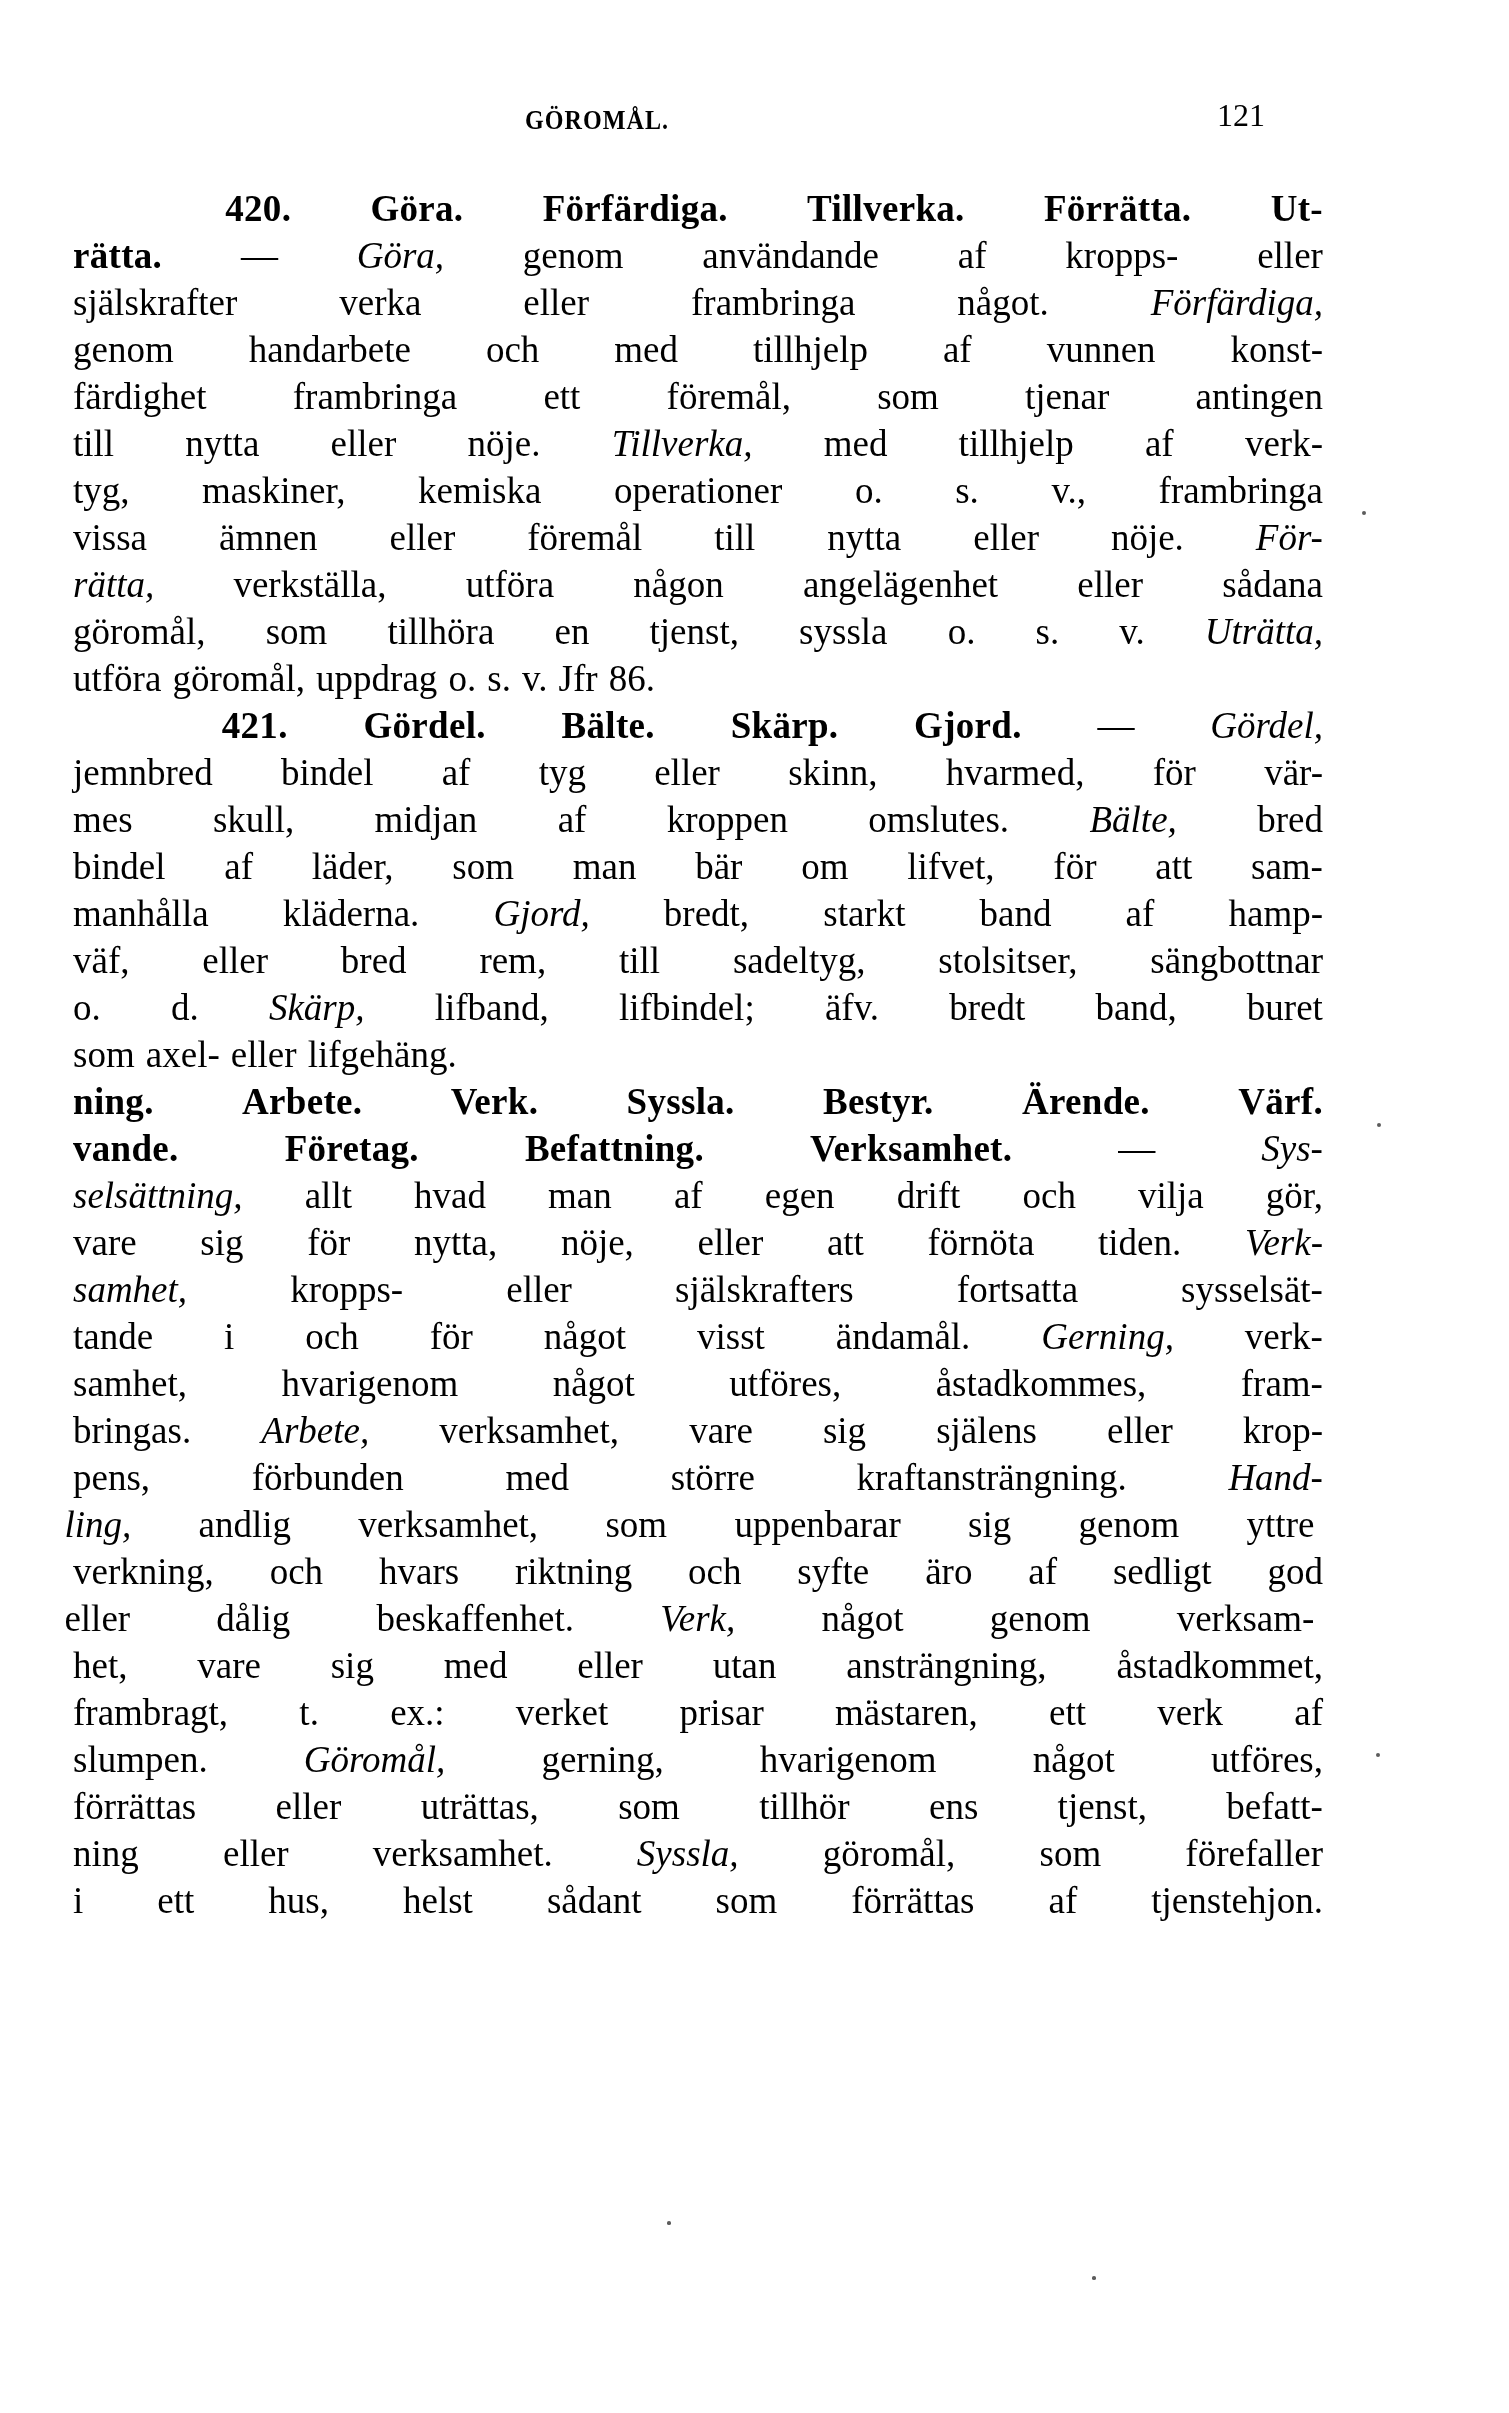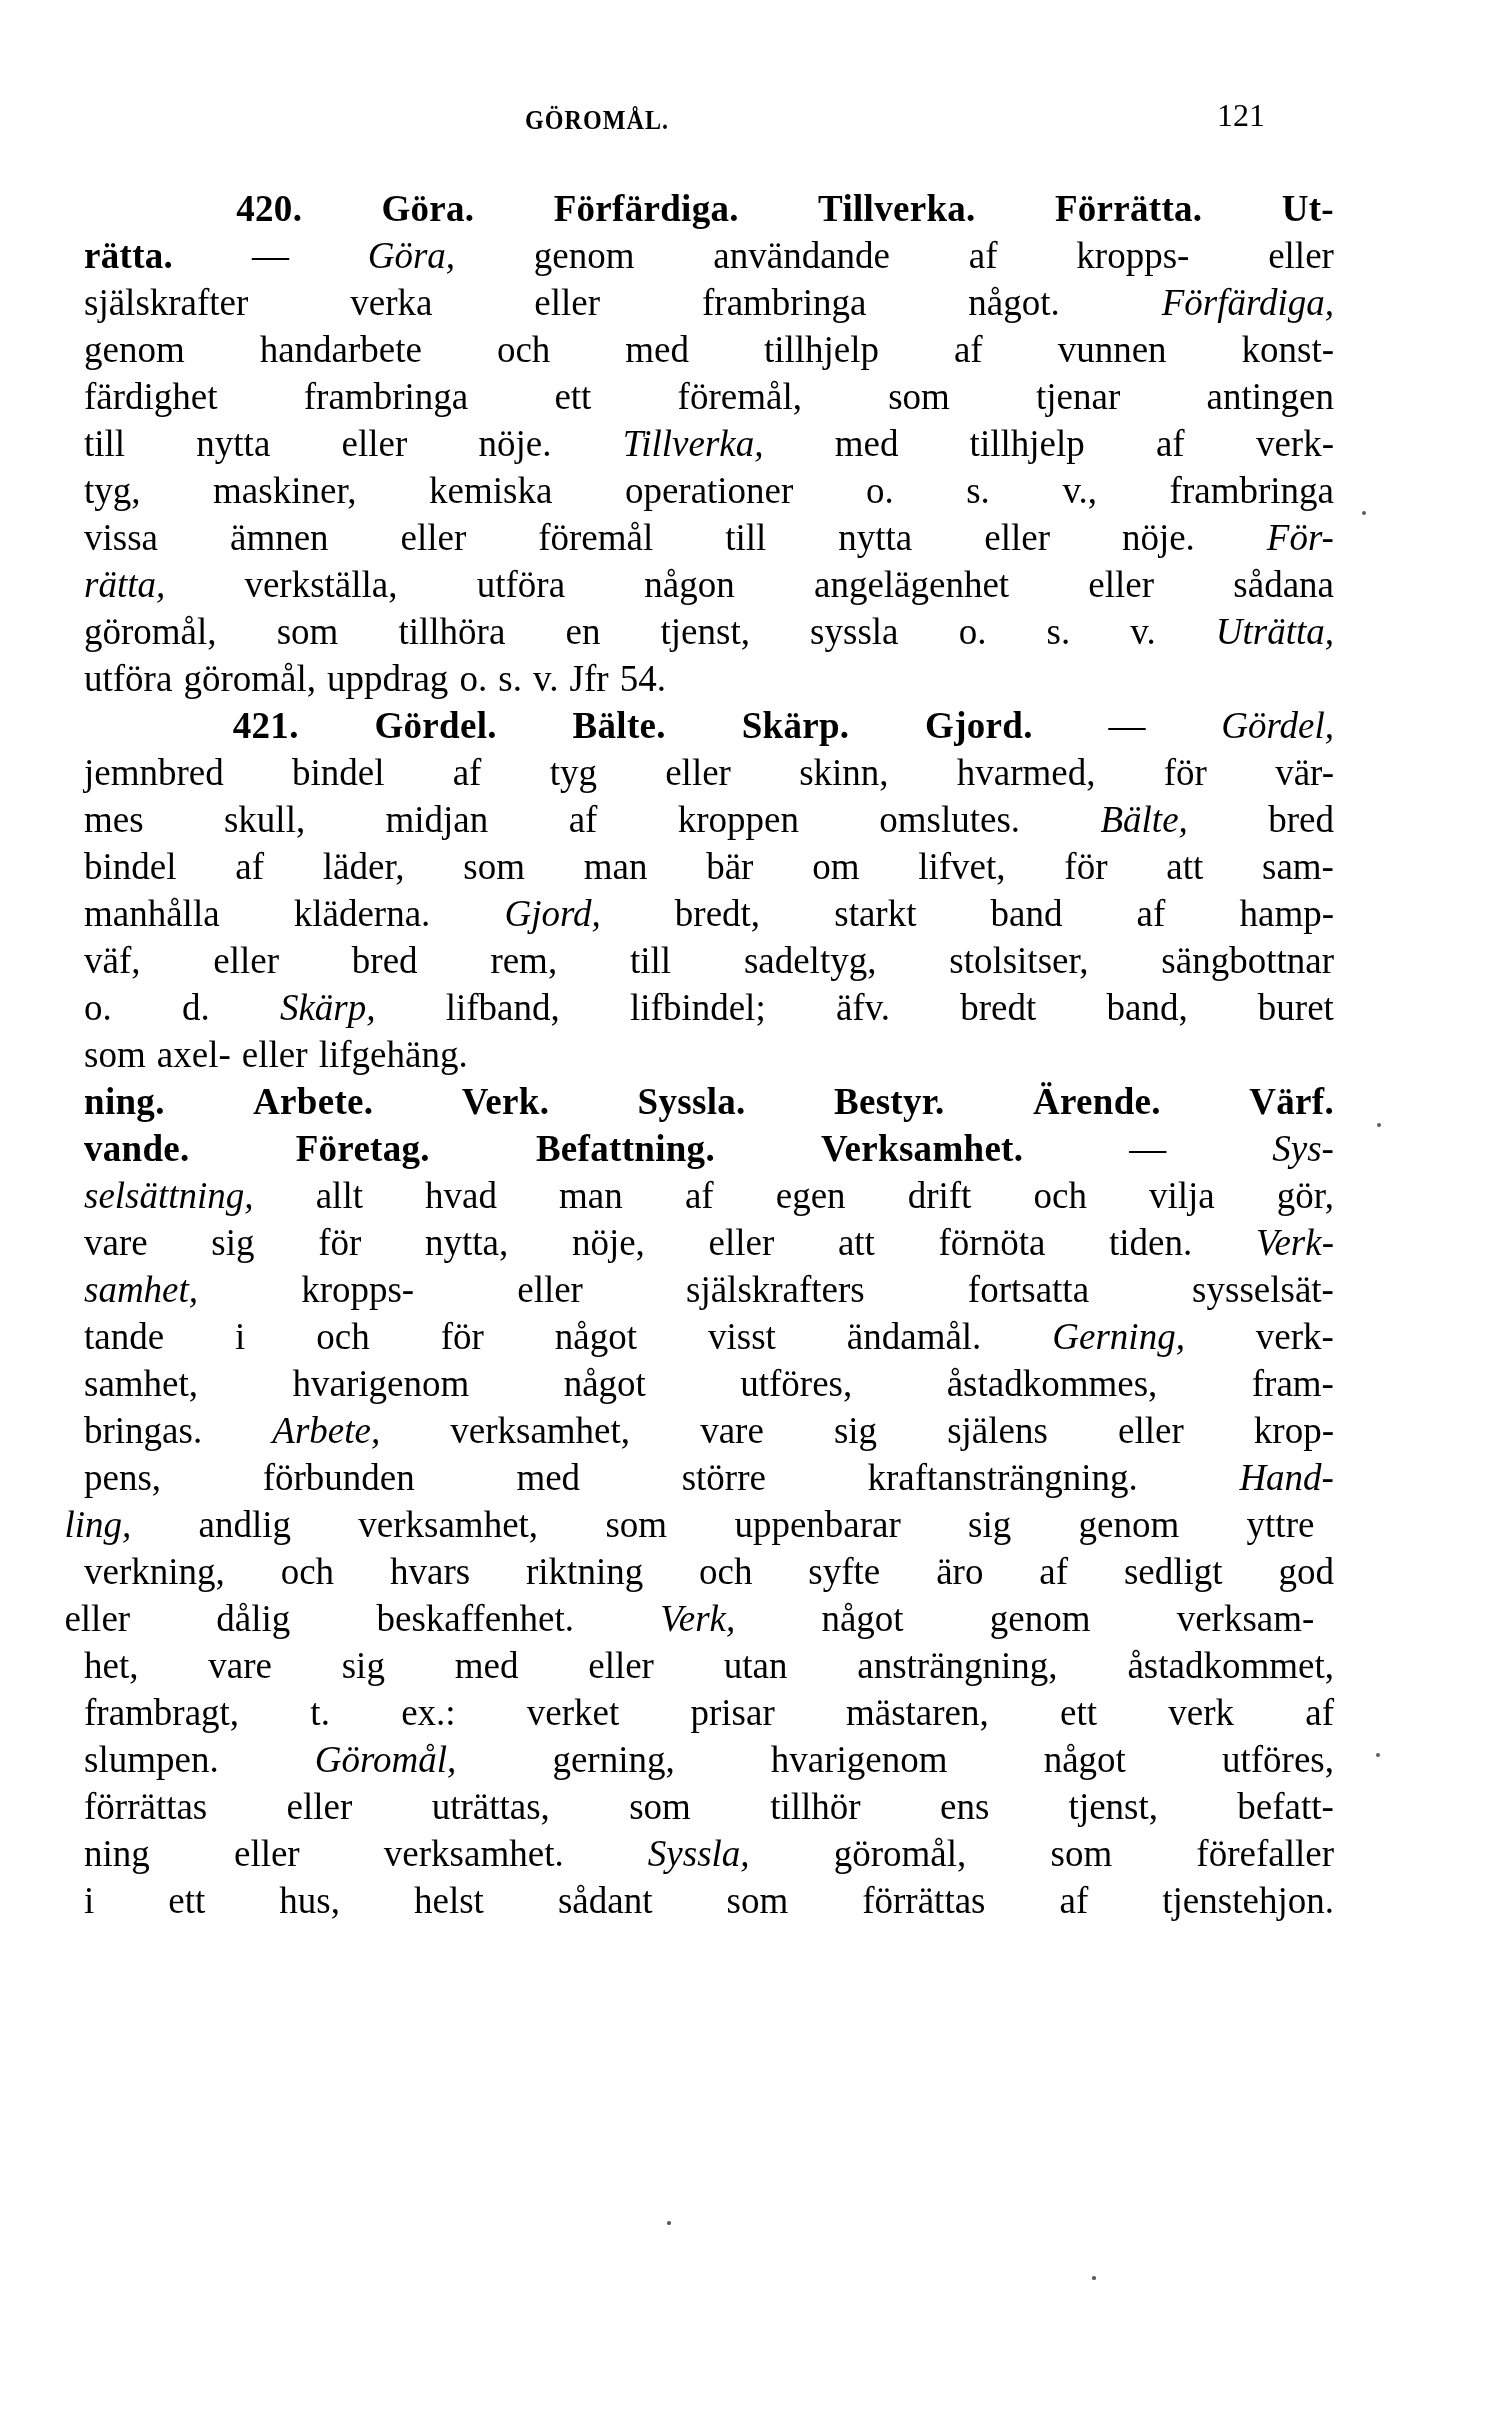--- a/index.html
+++ b/index.html
@@ -71,21 +71,20 @@
     line-height: 47px;
     font-size: 37px;
     white-space: nowrap;
     letter-spacing: 0px;
   }
   
   .ln > .just {
     display: flex;
     justify-content: space-between;
     width: 100%;
-    margin-left: 11px;
   }
   .ln > .just.ragged {
     justify-content: flex-start;
   }
   .ln > .just.ragged > span { margin-right: 0.30em; }
   .w { display: inline-block; }
 
   b.hw {
     font-weight: bold;
     letter-spacing: 0.3px;
@@ -239,21 +238,21 @@
       </div>
       <div class="ln">
         <div class="just ragged">
           <span class="w">utföra</span>
           <span class="w">göromål,</span>
           <span class="w">uppdrag</span>
           <span class="w">o.</span>
           <span class="w">s.</span>
           <span class="w">v.</span>
           <span class="w">Jfr</span>
-          <span class="w">54.</span>
+          <span class="w">86.</span>
         </div>
       </div>
       <div class="ln">
         <div class="just">
           <span class="indent"></span>
           <b class="hw w">421.</b>
           <b class="hw w">Gördel.</b>
           <b class="hw w">Bälte.</b>
           <b class="hw w">Skärp.</b>
           <b class="hw w">Gjord.</b>

